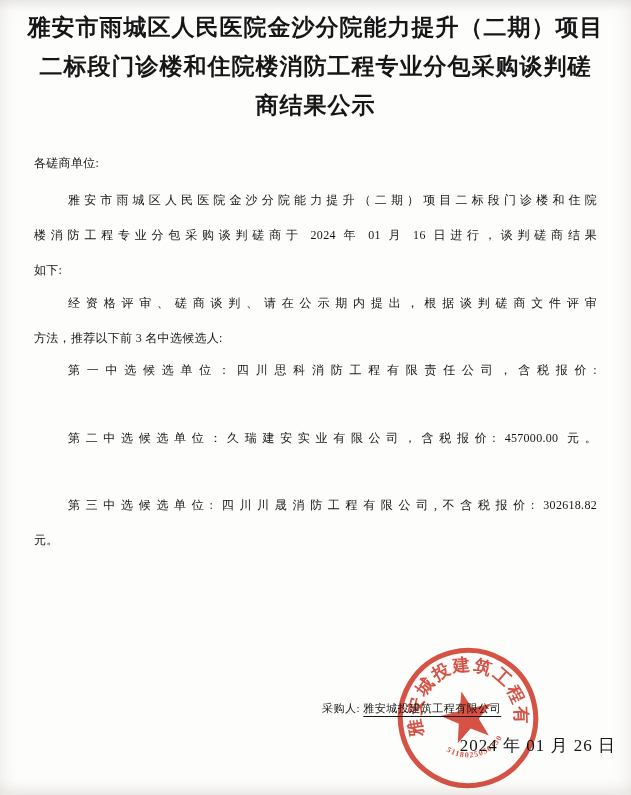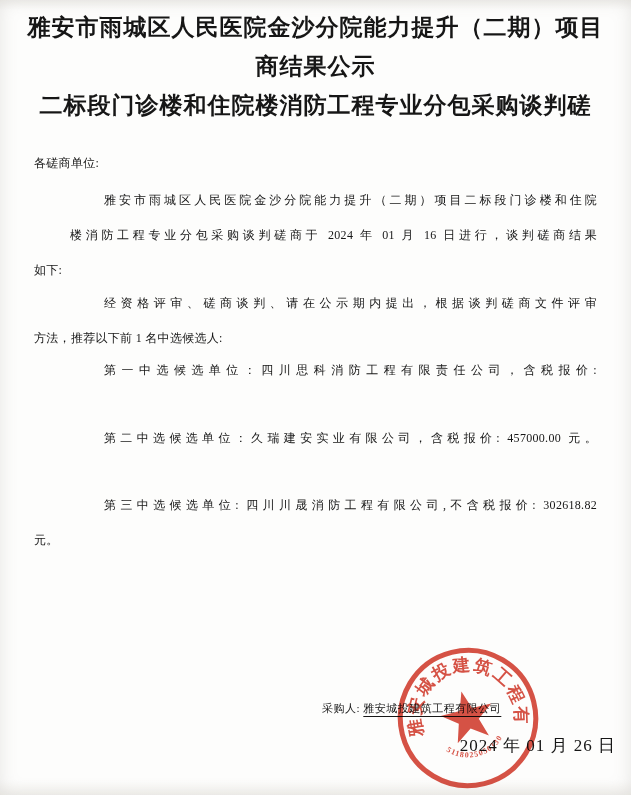--- a/index.html
+++ b/index.html
@@ -18,21 +18,21 @@
     text-align:center;
     font-family:"Liberation Sans","DejaVu Sans",sans-serif;
     font-weight:bold;font-size:23px;line-height:39px;
     letter-spacing:1px;
   }
   .para{position:absolute;left:34px;right:34px;}
   .line{
     font-size:12px;line-height:35px;letter-spacing:.3px;
     white-space:nowrap;
   }
-  .line.j{white-space:normal;text-align:justify;text-align-last:justify;margin-left:36px;}
+  .line.j{white-space:normal;text-align:justify;text-align-last:justify;}
   .line.ind{text-indent:34px;}
   .buyer-line{
     position:absolute;left:322px;top:691px;
     font-size:11px;line-height:35px;letter-spacing:.5px;white-space:nowrap;
   }
   .uline{text-decoration:underline;text-underline-offset:4px;}
   .date-line{
     position:absolute;right:15px;top:728px;
     font-size:17px;line-height:35px;letter-spacing:1px;white-space:nowrap;
   }
@@ -43,37 +43,37 @@
   }
   .seal text{font-family:"Liberation Serif","DejaVu Serif",serif;font-weight:bold;}
 </style>
 </head>
 <body>
 
 <div class="page">
 
   <div class="title">
     <div>雅安市雨城区人民医院金沙分院能力提升（二期）项目</div>
+    <div>二标段门诊楼和住院楼消防工程专业分包采购谈判磋</div>
     <div>商结果公示</div>
-    <div>二标段门诊楼和住院楼消防工程专业分包采购谈判磋</div>
   </div>
 
   <div class="para" style="top:146px">
     <div class="line">各磋商单位:</div>
   </div>
 
   <div class="para" style="top:183px">
     <div class="line j ind">雅安市雨城区人民医院金沙分院能力提升（二期）项目二标段门诊楼和住院</div>
     <div class="line j">楼消防工程专业分包采购谈判磋商于 2024 年 01 月 16 日进行，谈判磋商结果</div>
     <div class="line">如下:</div>
   </div>
 
   <div class="para" style="top:286px">
     <div class="line j ind">经资格评审、磋商谈判、请在公示期内提出，根据谈判磋商文件评审</div>
-    <div class="line">方法，推荐以下前 1 名中选候选人:</div>
+    <div class="line">方法，推荐以下前 3 名中选候选人:</div>
   </div>
 
   <div class="para" style="top:353px">
     <div class="line j ind">第一中选候选单位：四川思科消防工程有限责任公司，含税报价:</div>
   </div>
 
   <div class="para" style="top:421px">
     <div class="line j ind">第二中选候选单位：久瑞建安实业有限公司，含税报价: 457000.00 元。</div>
   </div>
 

